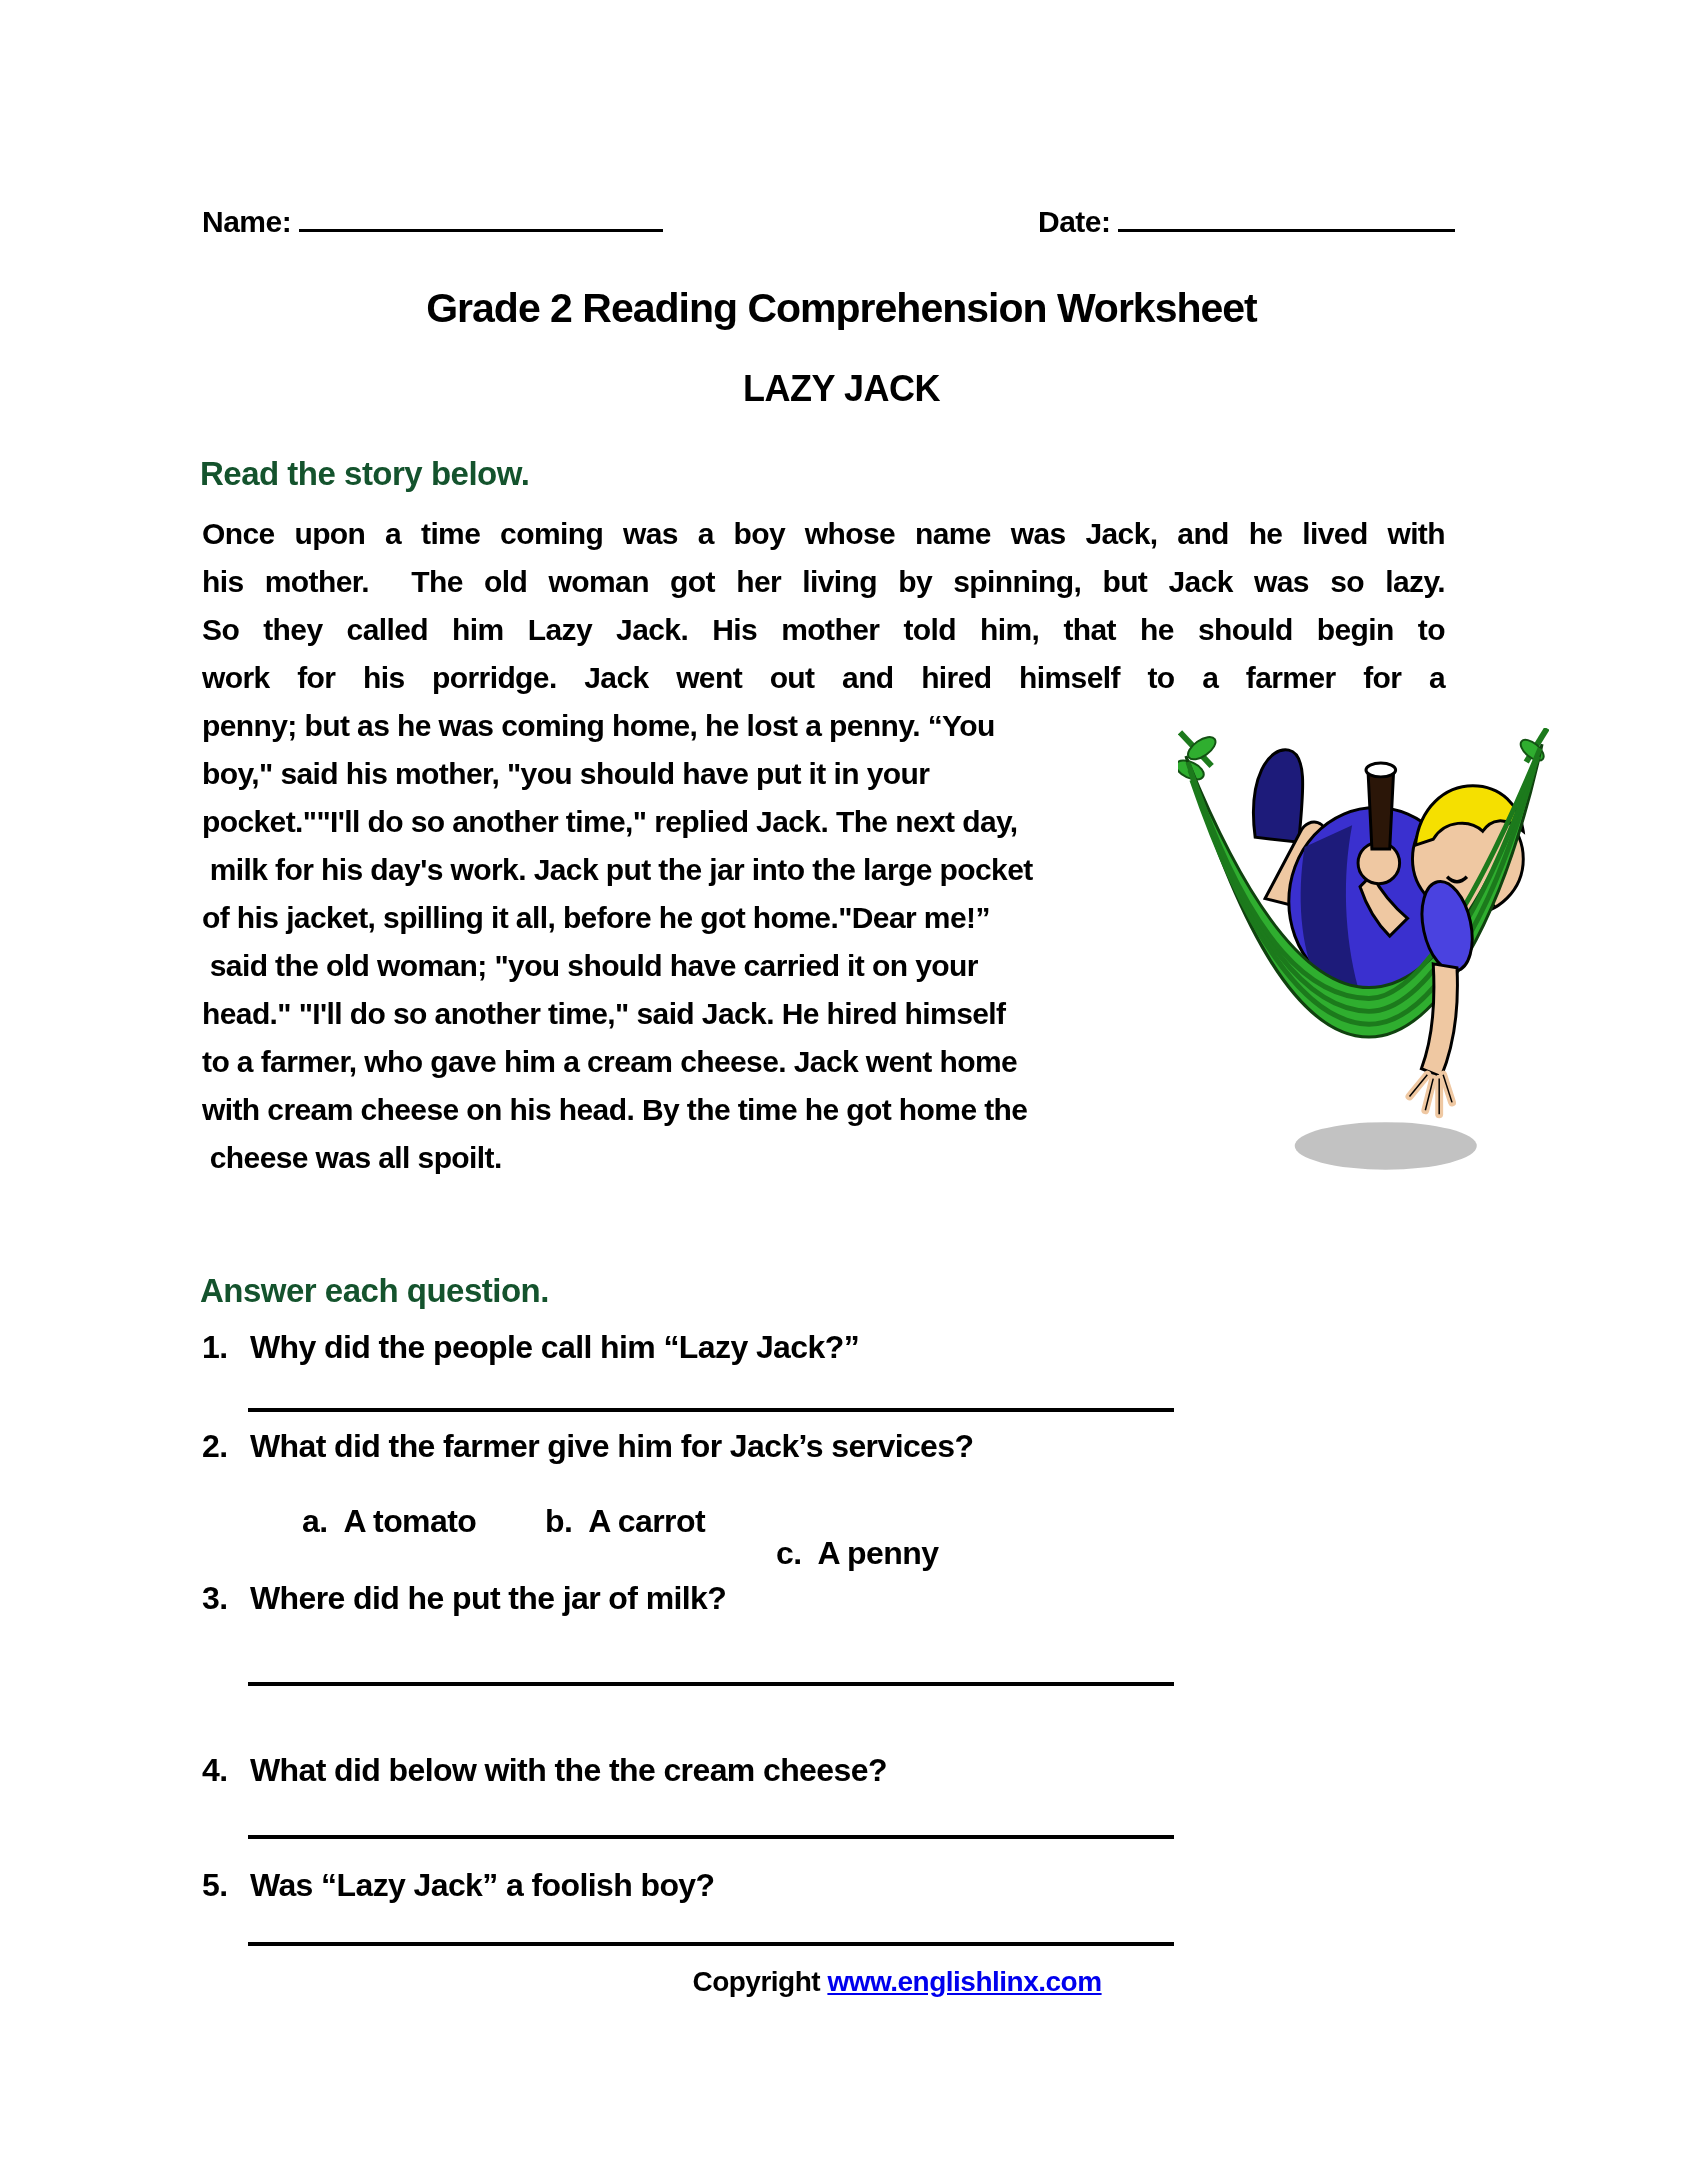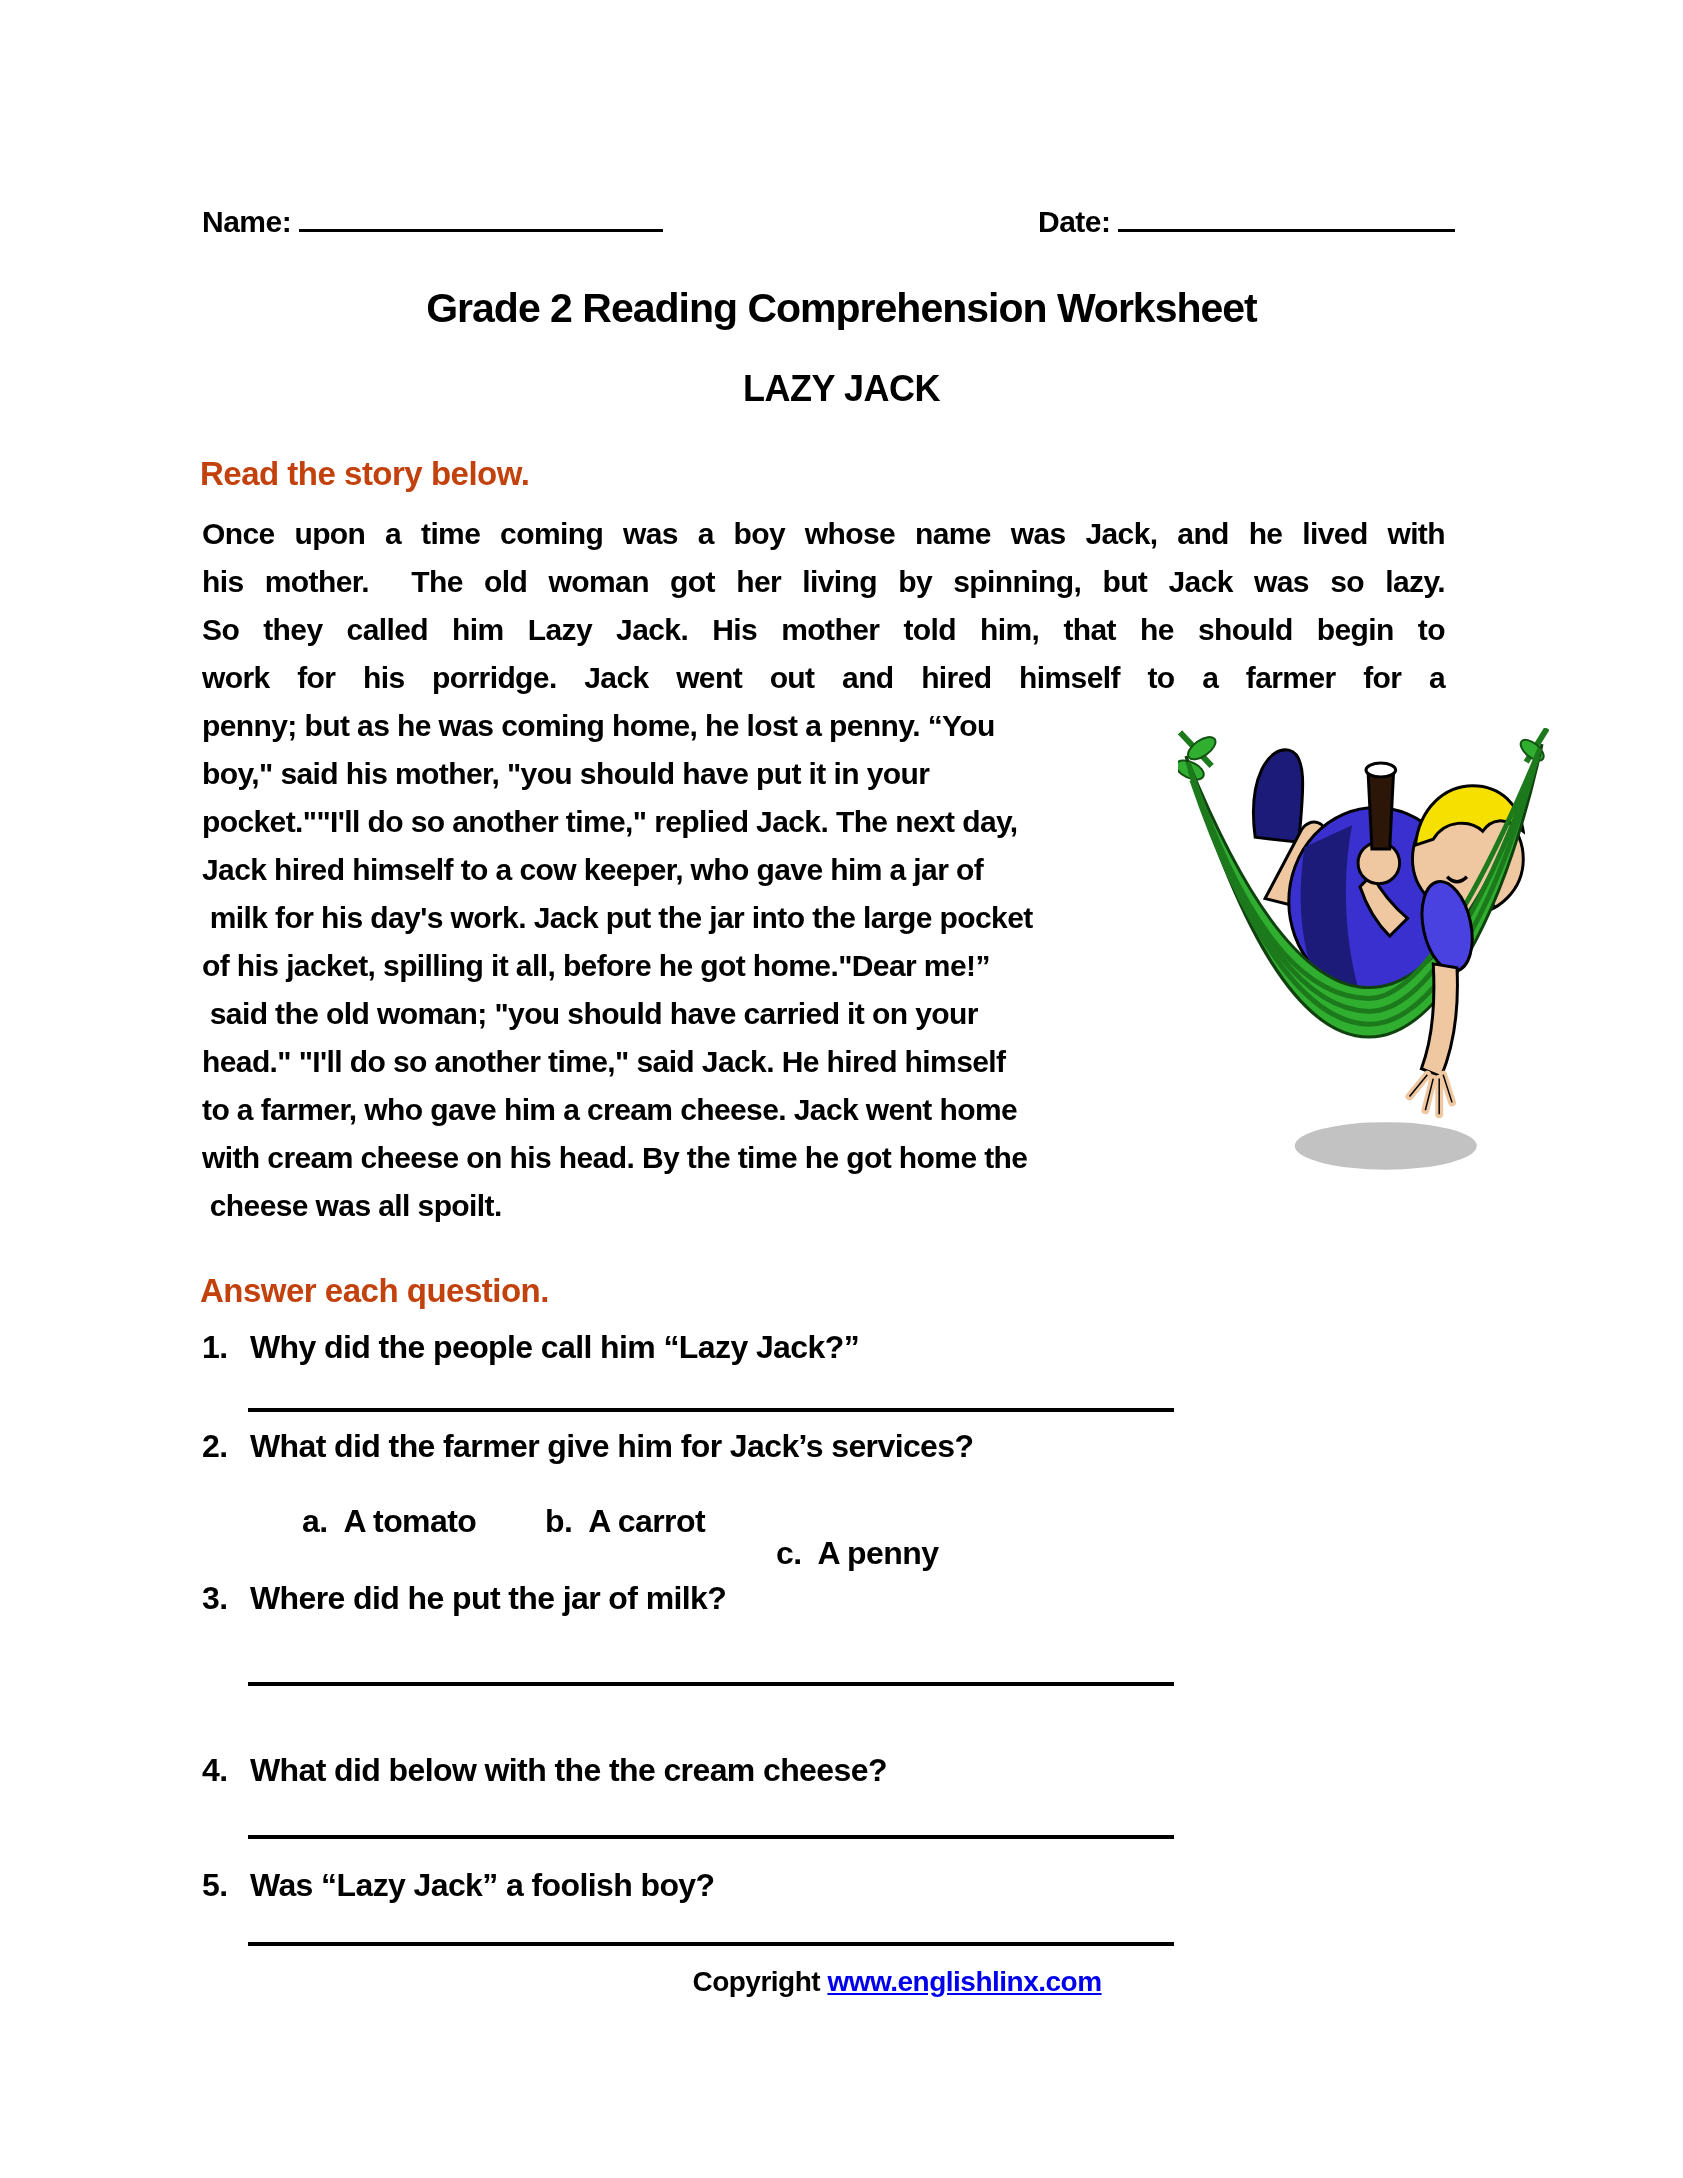--- a/index.html
+++ b/index.html
@@ -14,21 +14,21 @@
     overflow:hidden;
   }
   .abs{position:absolute;}
   
   .hdr-label{font-size:30px; letter-spacing:-0.5px;}
   .fill-line{display:inline-block; border-bottom:3px solid #000; height:26px; vertical-align:baseline;}
   
   .title{left:0; width:1683px; top:285px; text-align:center; font-size:41px; letter-spacing:-1px;}
   .subtitle{left:0; width:1683px; top:368px; text-align:center; font-size:36px; letter-spacing:-0.5px;}
   
-  .green-head{font-size:33px; color:#c2410c; letter-spacing:-0.5px;}
+  .green-head{font-size:33px; color:#14532d; letter-spacing:-0.5px;}
   
   .story{left:202px; top:510px; width:1243px; font-size:30px; letter-spacing:-0.6px;}
   .story .ln{height:48px; line-height:48px; white-space:nowrap;}
   .story .ln.j{white-space:normal; text-align:justify; text-align-last:justify;}
   
   .question{left:202px; font-size:32px; letter-spacing:-0.6px; line-height:40px;}
   .qnum{display:inline-block; width:48px;}
   .answer-line{left:248px; width:926px; height:0; border-top:4px solid #000;}
   .options{left:0; top:1503px; width:1683px; height:42px; font-size:32px; letter-spacing:-0.6px;}
   .opt{position:absolute; top:0;}
@@ -60,21 +60,20 @@
   <div class="abs green-head" style="left:200px; top:455px;">Read the story below.</div>
 
   <div class="abs story">
     <div class="ln j">Once upon a time coming was a boy whose name was Jack, and he lived with</div>
     <div class="ln j">his mother.&nbsp; The old woman got her living by spinning, but Jack was so lazy.</div>
     <div class="ln j">So they called him Lazy Jack. His mother told him, that he should begin to</div>
     <div class="ln j">work for his porridge. Jack went out and hired himself to a farmer for a</div>
     <div class="ln">penny; but as he was coming home, he lost a penny. “You</div>
     <div class="ln">boy," said his mother, "you should have put it in your</div>
     <div class="ln">pocket.""I'll do so another time," replied Jack. The next day,</div>
-    <div class="ln">Jack hired himself to a cow keeper, who gave him a jar of</div>
     <div class="ln">&nbsp;milk for his day's work. Jack put the jar into the large pocket</div>
     <div class="ln">of his jacket, spilling it all, before he got home."Dear me!”</div>
     <div class="ln">&nbsp;said the old woman; "you should have carried it on your</div>
     <div class="ln">head." "I'll do so another time," said Jack. He hired himself</div>
     <div class="ln">to a farmer, who gave him a cream cheese. Jack went home</div>
     <div class="ln">with cream cheese on his head. By the time he got home the</div>
     <div class="ln">&nbsp;cheese was all spoilt.</div>
   </div>
 
   <div class="abs illu">

